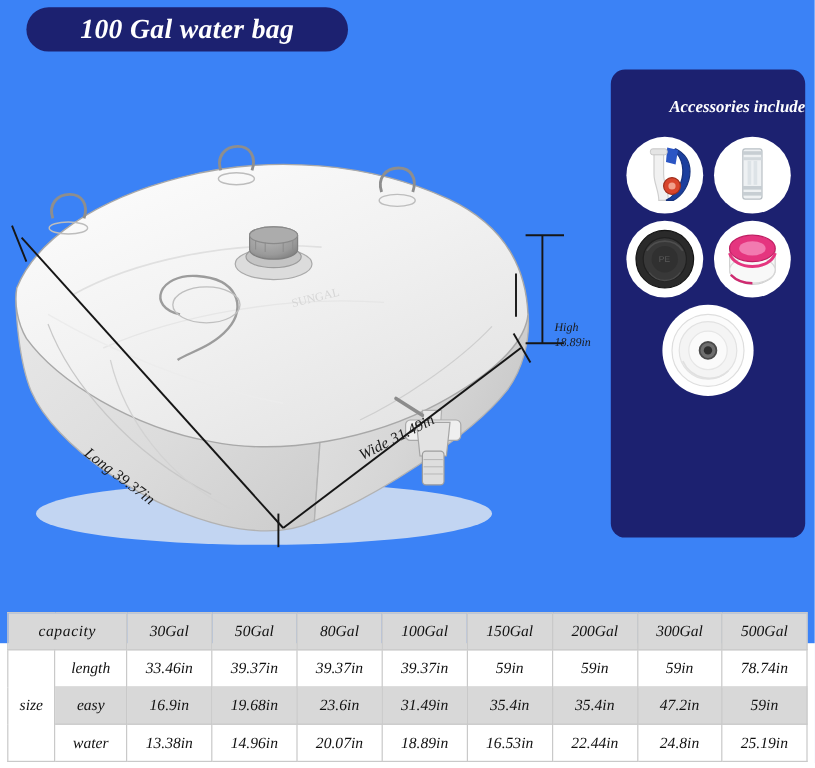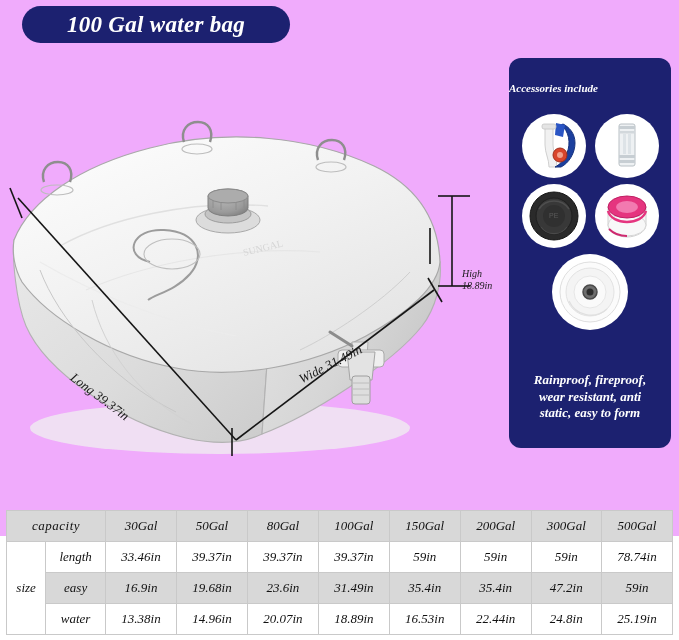--- a/index.html
+++ b/index.html
@@ -6,21 +6,21 @@
   html, body {
     margin: 0; padding: 0;
     width: 679px; height: 640px;
     background: #ffffff;
     font-family: "Liberation Serif", serif;
     overflow: hidden;
   }
   #page {
     position: relative;
     width: 679px; height: 536px;
-    background: #f0abfc;
+    background: #3b82f6;
     padding-left: 24px;
   }
 
   
   .title-pill {
     position: absolute;
     left: 22px; top: 6px;
     width: 268px; height: 37px;
     background: #1c2170;
     border-radius: 19px;
@@ -75,26 +75,26 @@
     position: absolute;
     left: 509px; top: 58px;
     width: 162px; height: 390px;
     background: #1c2170;
     border-radius: 12px;
   }
   .acc-title {
     position: absolute;
     left: 0; top: 24px;
     width: 100%;
-    text-align: left;
+    text-align: right;
     color: #ffffff;
     font-family: "Liberation Serif", serif;
     font-style: italic;
     font-weight: bold;
-    font-size: 11px;
+    font-size: 14px;
   }
   .acc-grid {
     position: absolute;
     left: 8px; top: 56px;
     width: 146px;
   }
   .acc-row {
     display: flex;
     justify-content: space-around;
     align-items: center;
@@ -365,25 +365,20 @@
             <circle cx="35" cy="35" r="16" fill="#fafafa" stroke="#e6e6e6" stroke-width="1"></circle>
             <circle cx="35" cy="35" r="7" fill="#6e6e6e" stroke="#4a4a4a" stroke-width="1.5"></circle>
             <circle cx="35" cy="35" r="3.5" fill="#2e2e2e"></circle>
             <path d="M14,44 A24,24 0 0 0 52,52" fill="none" stroke="#e0e0e0" stroke-width="1.4"></path>
           </svg>
         </div>
       </div>
 
     </div>
 
-    <div class="acc-caption">
-      <div>Rainproof, fireproof,</div>
-      <div>wear resistant, anti</div>
-      <div>static, easy to form</div>
-    </div>
   </div>
 
   <div class="spec-table-wrap">
     <table class="spec">
       <tbody>
         <tr>
           <td class="cap" colspan="2">capacity</td>
           <td class="hdr">30Gal</td>
           <td class="hdr">50Gal</td>
           <td class="hdr">80Gal</td>

